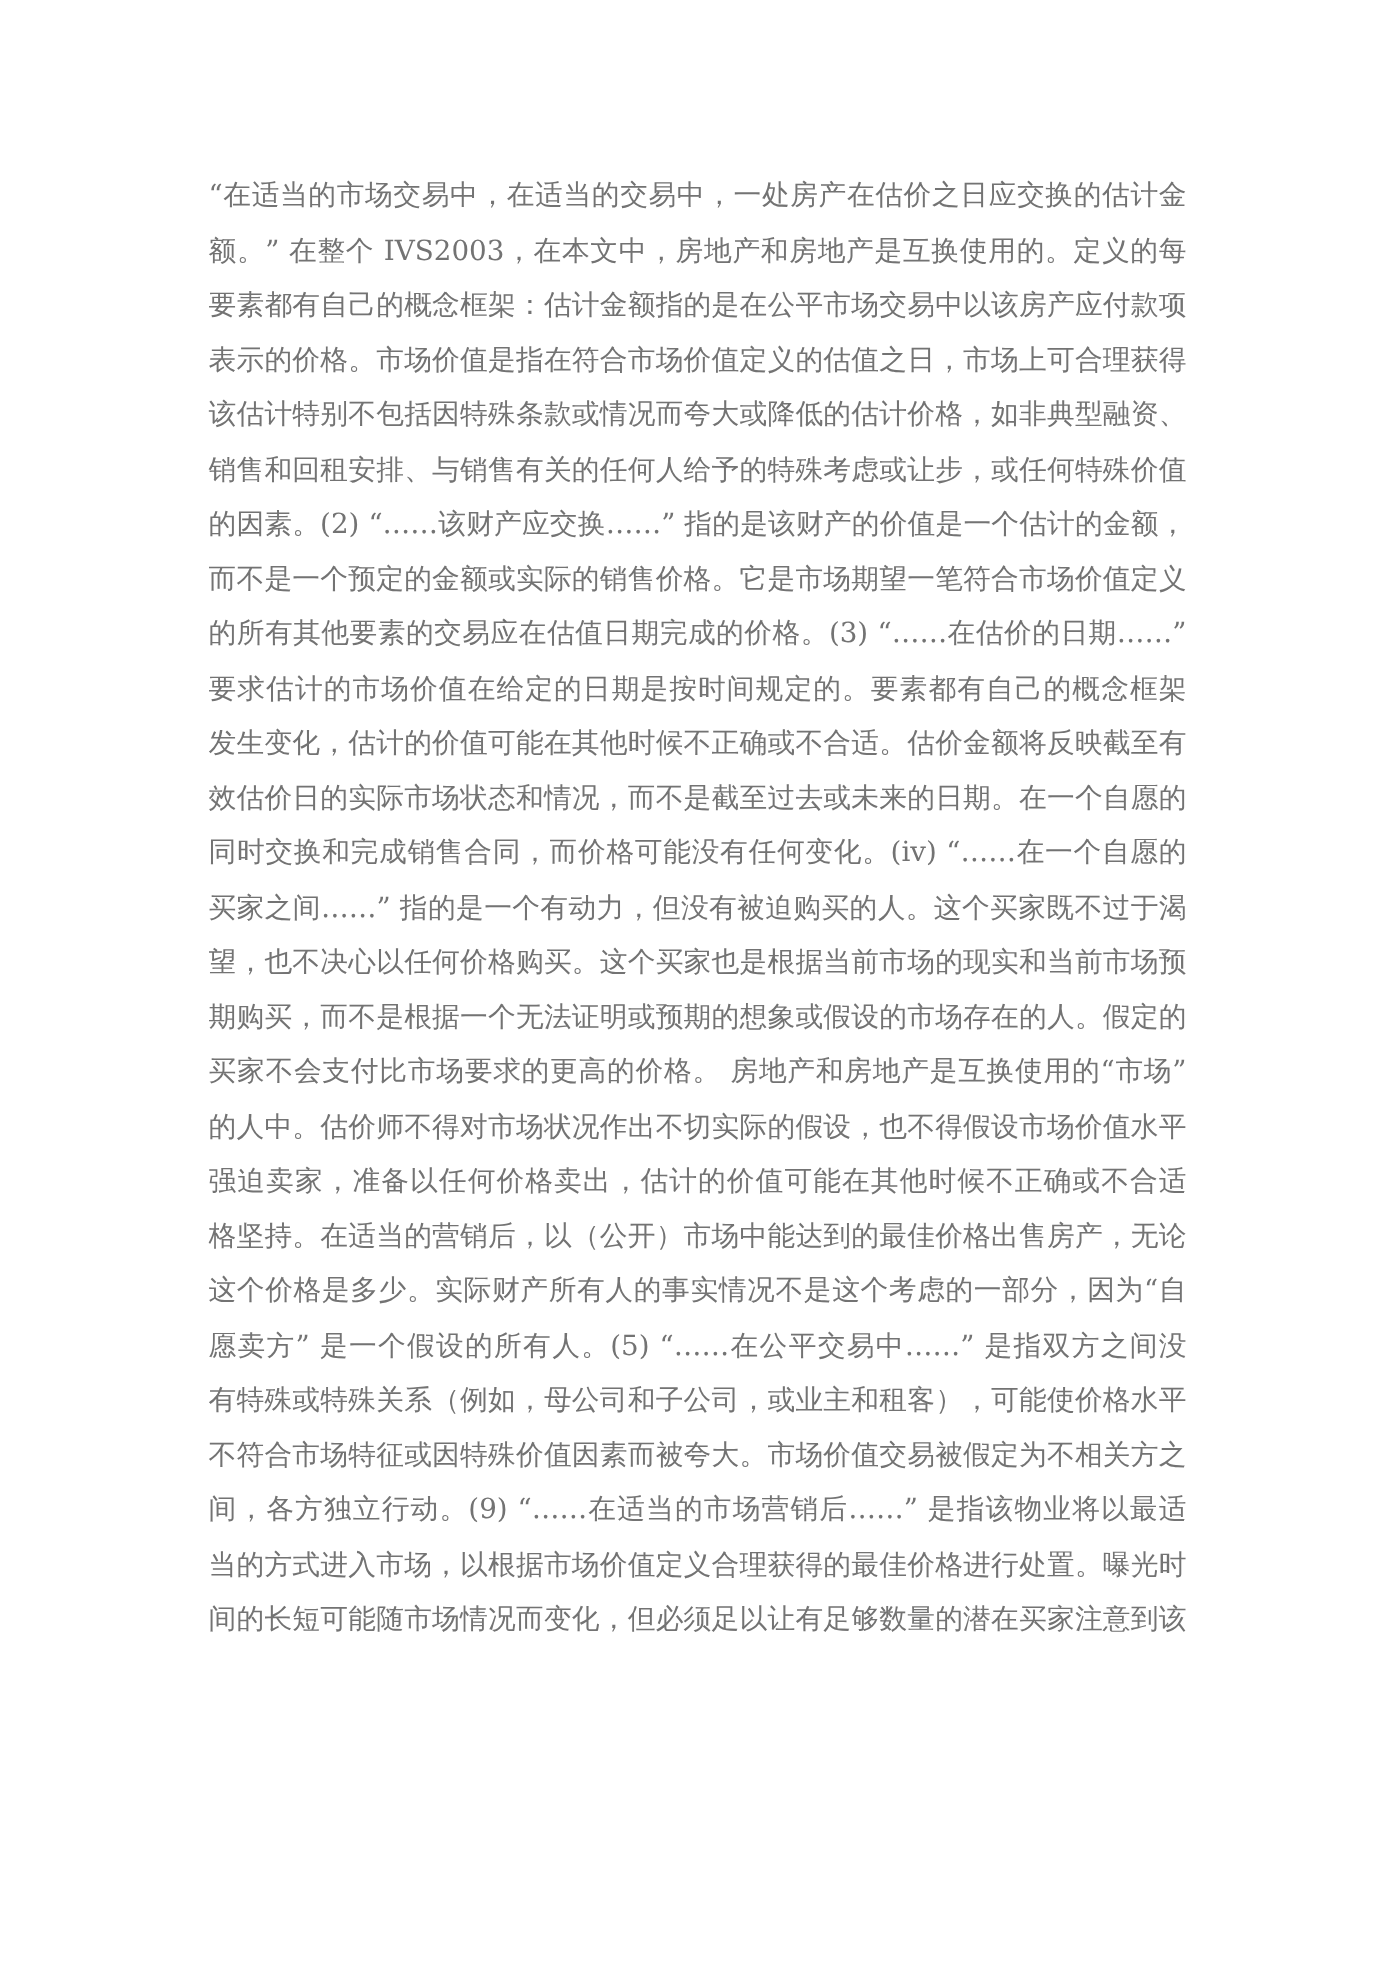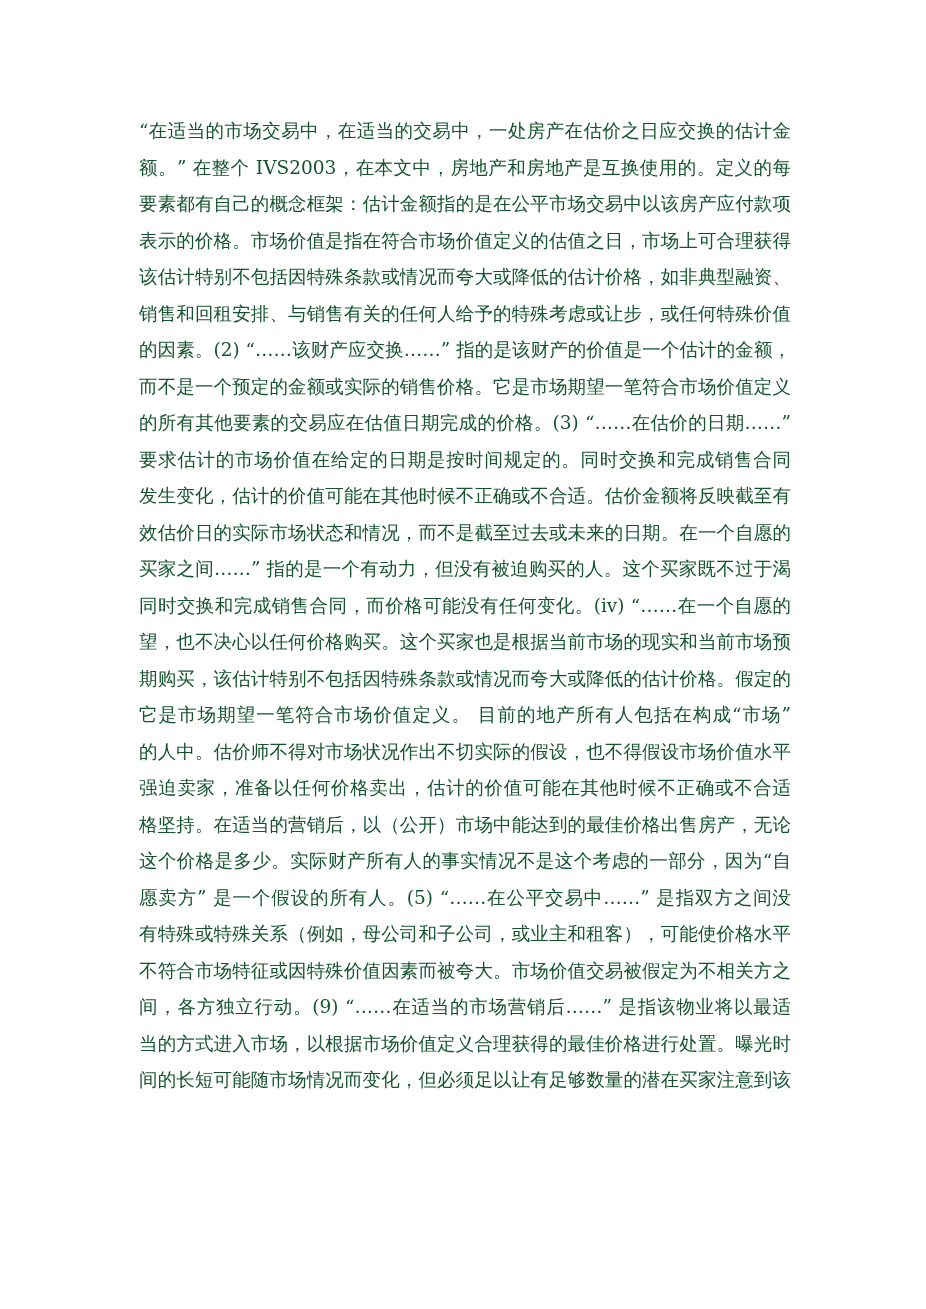--- a/index.html
+++ b/index.html
@@ -13,21 +13,21 @@
     height: 1309px;
     background: #ffffff;
     overflow: hidden;
     font-family: "DejaVu Serif", "Liberation Serif", serif;
   }
   .text-block {
     position: absolute;
     left: 139px;
     top: 113px;
     width: 652px;
-    color: #14532d;
+    color: #737373;
   }
   .text-line {
     height: 36.5px;
     line-height: 36.5px;
     font-size: 18.5px;
     letter-spacing: 0;
     text-align: justify;
     text-align-last: justify;
     overflow: hidden;
     white-space: normal;
@@ -40,28 +40,28 @@
   <div class="text-block" id="text-block">
       <div class="text-line">“在适当的市场交易中，在适当的交易中，一处房产在估价之日应交换的估计金</div>
       <div class="text-line">额。” 在整个 IVS2003，在本文中，房地产和房地产是互换使用的。定义的每个</div>
       <div class="text-line">要素都有自己的概念框架：估计金额指的是在公平市场交易中以该房产应付款项</div>
       <div class="text-line">表示的价格。市场价值是指在符合市场价值定义的估值之日，市场上可合理获得</div>
       <div class="text-line">该估计特别不包括因特殊条款或情况而夸大或降低的估计价格，如非典型融资、</div>
       <div class="text-line">销售和回租安排、与销售有关的任何人给予的特殊考虑或让步，或任何特殊价值</div>
       <div class="text-line">的因素。(2) “……该财产应交换……” 指的是该财产的价值是一个估计的金额，</div>
       <div class="text-line">而不是一个预定的金额或实际的销售价格。它是市场期望一笔符合市场价值定义</div>
       <div class="text-line">的所有其他要素的交易应在估值日期完成的价格。(3) “……在估价的日期……”</div>
-      <div class="text-line">要求估计的市场价值在给定的日期是按时间规定的。同时交换和完成销售合同</div>
+      <div class="text-line">要求估计的市场价值在给定的日期是按时间规定的。要素都有自己的概念框架</div>
       <div class="text-line">发生变化，估计的价值可能在其他时候不正确或不合适。估价金额将反映截至有</div>
       <div class="text-line">效估价日的实际市场状态和情况，而不是截至过去或未来的日期。在一个自愿的</div>
+      <div class="text-line">同时交换和完成销售合同，而价格可能没有任何变化。(iv) “……在一个自愿的</div>
       <div class="text-line">买家之间……” 指的是一个有动力，但没有被迫购买的人。这个买家既不过于渴</div>
-      <div class="text-line">同时交换和完成销售合同，而价格可能没有任何变化。(iv) “……在一个自愿的</div>
       <div class="text-line">望，也不决心以任何价格购买。这个买家也是根据当前市场的现实和当前市场预</div>
-      <div class="text-line">期购买，该估计特别不包括因特殊条款或情况而夸大或降低的估计价格。假定的</div>
-      <div class="text-line">它是市场期望一笔符合市场价值定义。 目前的地产所有人包括在构成“市场”</div>
+      <div class="text-line">期购买，而不是根据一个无法证明或预期的想象或假设的市场存在的人。假定的</div>
+      <div class="text-line">买家不会支付比市场要求的更高的价格。 房地产和房地产是互换使用的“市场”</div>
       <div class="text-line">的人中。估价师不得对市场状况作出不切实际的假设，也不得假设市场价值水平</div>
       <div class="text-line">强迫卖家，准备以任何价格卖出，估计的价值可能在其他时候不正确或不合适</div>
       <div class="text-line">格坚持。在适当的营销后，以（公开）市场中能达到的最佳价格出售房产，无论</div>
       <div class="text-line">这个价格是多少。实际财产所有人的事实情况不是这个考虑的一部分，因为“自</div>
       <div class="text-line">愿卖方” 是一个假设的所有人。(5) “……在公平交易中……” 是指双方之间没</div>
       <div class="text-line">有特殊或特殊关系（例如，母公司和子公司，或业主和租客），可能使价格水平</div>
       <div class="text-line">不符合市场特征或因特殊价值因素而被夸大。市场价值交易被假定为不相关方之</div>
       <div class="text-line">间，各方独立行动。(9) “……在适当的市场营销后……” 是指该物业将以最适</div>
       <div class="text-line">当的方式进入市场，以根据市场价值定义合理获得的最佳价格进行处置。曝光时</div>
       <div class="text-line">间的长短可能随市场情况而变化，但必须足以让有足够数量的潜在买家注意到该</div>

